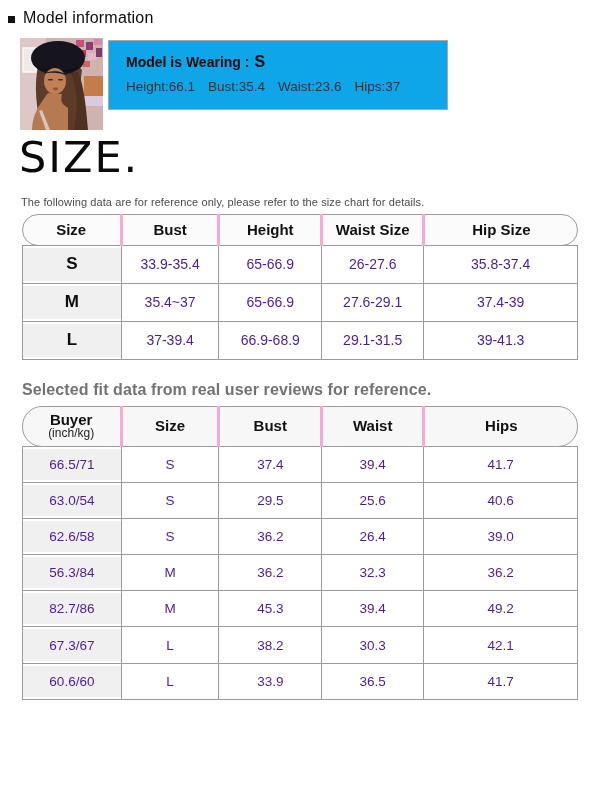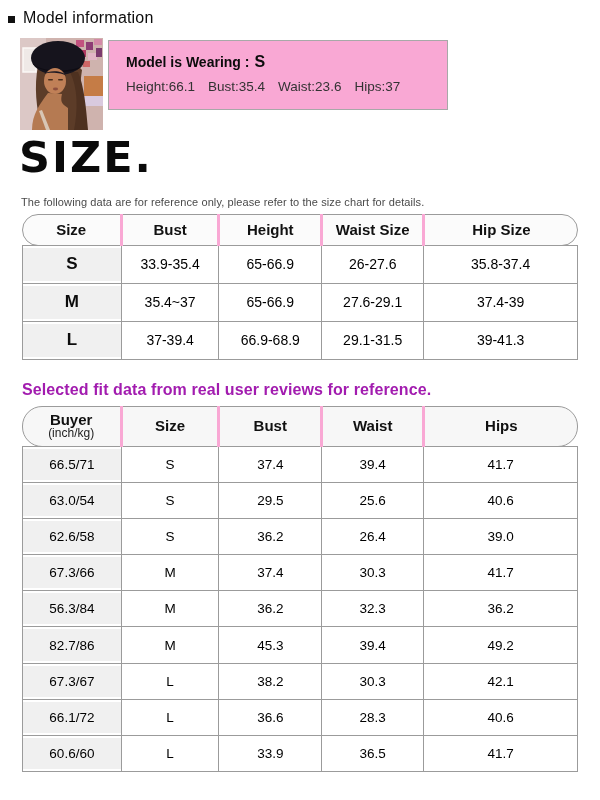--- a/index.html
+++ b/index.html
@@ -7,52 +7,52 @@
   body { width:600px; height:800px; font-family:"Liberation Sans", sans-serif; color:#111; }
   .page { position:relative; width:600px; height:800px; overflow:hidden; background:#fff; }
 
   
   .section-header { position:absolute; left:8px; top:9px; display:flex; align-items:center; gap:8px; }
   .bullet { width:7px; height:7px; background:#111; flex:0 0 auto; margin-top:2px; }
   .section-title { font-weight:normal; font-size:16px; letter-spacing:.2px; color:#0c0c0c; }
 
   
   .model-photo { position:absolute; left:20px; top:38px; width:83px; height:92px; overflow:hidden; }
-  .info-box { position:absolute; left:108px; top:40px; width:340px; height:70px; border:1px solid #a8a8a8; padding:12px 17px 12px; background:#f9a8d4; }
+  .info-box { position:absolute; left:108px; top:40px; width:340px; height:70px; border:1px solid #a8a8a8; padding:12px 17px 12px; background:#0ea5e9; }
   .wearing { font-weight:bold; font-size:14px; color:#0c0c0c; display:flex; align-items:baseline; gap:5px; }
   .wearing .size-val { font-size:16px; }
   .stats { margin-top:8px; display:flex; gap:13px; font-size:13.5px; color:#333; white-space:nowrap; }
 
   
-  .size-title { position:absolute; left:19px; top:134px; font-family:"DejaVu Sans", sans-serif; font-weight:bold; font-size:43px; line-height:1.1; letter-spacing:2px; color:#0a0a0a; }
+  .size-title { position:absolute; left:19px; top:134px; font-family:"DejaVu Sans", sans-serif; font-weight:normal; font-size:43px; line-height:1.1; letter-spacing:2px; color:#0a0a0a; }
   .size-note { position:absolute; left:21px; top:189px; font-size:11px; color:#4a4a4a; letter-spacing:.1px;margin-top:7px; }
 
   
   .tbl-wrap { position:absolute; left:22px; width:556px; }
   .t1 { top:214px; }
   .t2 { top:406px; }
   .pill { position:absolute; left:0; right:0; top:0; border:1px solid #9b9b9b; }
   .t1 .pill { height:32px; border-radius:16px; background:#fbfbfb; }
   .t2 .pill { height:41px; border-radius:20px; background:#f7f7f7; }
   table { position:relative; border-collapse:collapse; width:100%; table-layout:fixed;padding-left:37px; }
   th, td { text-align:center; vertical-align:middle; padding:0; }
   thead th { border-left:3px solid #f9a8d4; font-size:15px; font-weight:bold; color:#111; background:transparent; }
   thead th:first-child { border-left:none; }
   .t1 thead th { height:31px; }
   .t2 thead th { height:40px; }
-  tbody td { border:1px solid #9b9b9b; background:#fff; font-size:14px; color:#000000; }
+  tbody td { border:1px solid #9b9b9b; background:#fff; font-size:14px; color:#4c1d95; }
   .t1 tbody td { height:38px; }
   .t2 tbody td { height:36.2px; font-size:13.5px; }
   tbody td.c1 { background:#f0f0f0; box-shadow: inset 0 2px 0 #fff, inset 0 -2px 0 #fff; }
   .t1 tbody td.c1 { font-weight:bold; font-size:17px; color:#0c0c0c; }
   .buyer-head { line-height:1.05; }
   .buyer-sub { display:block; font-size:12px; font-weight:normal; color:#222; }
 
   
-  .fit-title { position:absolute; left:22px; top:381px; font-size:16px; font-weight:bold; color:#a21caf; letter-spacing:.1px; }
+  .fit-title { position:absolute; left:22px; top:381px; font-size:16px; font-weight:bold; color:#737373; letter-spacing:.1px; }
 </style>
 </head>
 <body>
 
 <div class="page">
 
   <div class="section-header">
     <span class="bullet"></span>
     <span class="section-title">Model information</span>
   </div>
@@ -192,27 +192,20 @@
           <td>40.6</td>
         </tr>
         <tr>
           <td class="c1">62.6/58</td>
           <td>S</td>
           <td>36.2</td>
           <td>26.4</td>
           <td>39.0</td>
         </tr>
         <tr>
-          <td class="c1">67.3/66</td>
-          <td>M</td>
-          <td>37.4</td>
-          <td>30.3</td>
-          <td>41.7</td>
-        </tr>
-        <tr>
           <td class="c1">56.3/84</td>
           <td>M</td>
           <td>36.2</td>
           <td>32.3</td>
           <td>36.2</td>
         </tr>
         <tr>
           <td class="c1">82.7/86</td>
           <td>M</td>
           <td>45.3</td>
@@ -220,27 +213,20 @@
           <td>49.2</td>
         </tr>
         <tr>
           <td class="c1">67.3/67</td>
           <td>L</td>
           <td>38.2</td>
           <td>30.3</td>
           <td>42.1</td>
         </tr>
         <tr>
-          <td class="c1">66.1/72</td>
-          <td>L</td>
-          <td>36.6</td>
-          <td>28.3</td>
-          <td>40.6</td>
-        </tr>
-        <tr>
           <td class="c1">60.6/60</td>
           <td>L</td>
           <td>33.9</td>
           <td>36.5</td>
           <td>41.7</td>
         </tr>
       </tbody>
     </table>
   </div>
 

